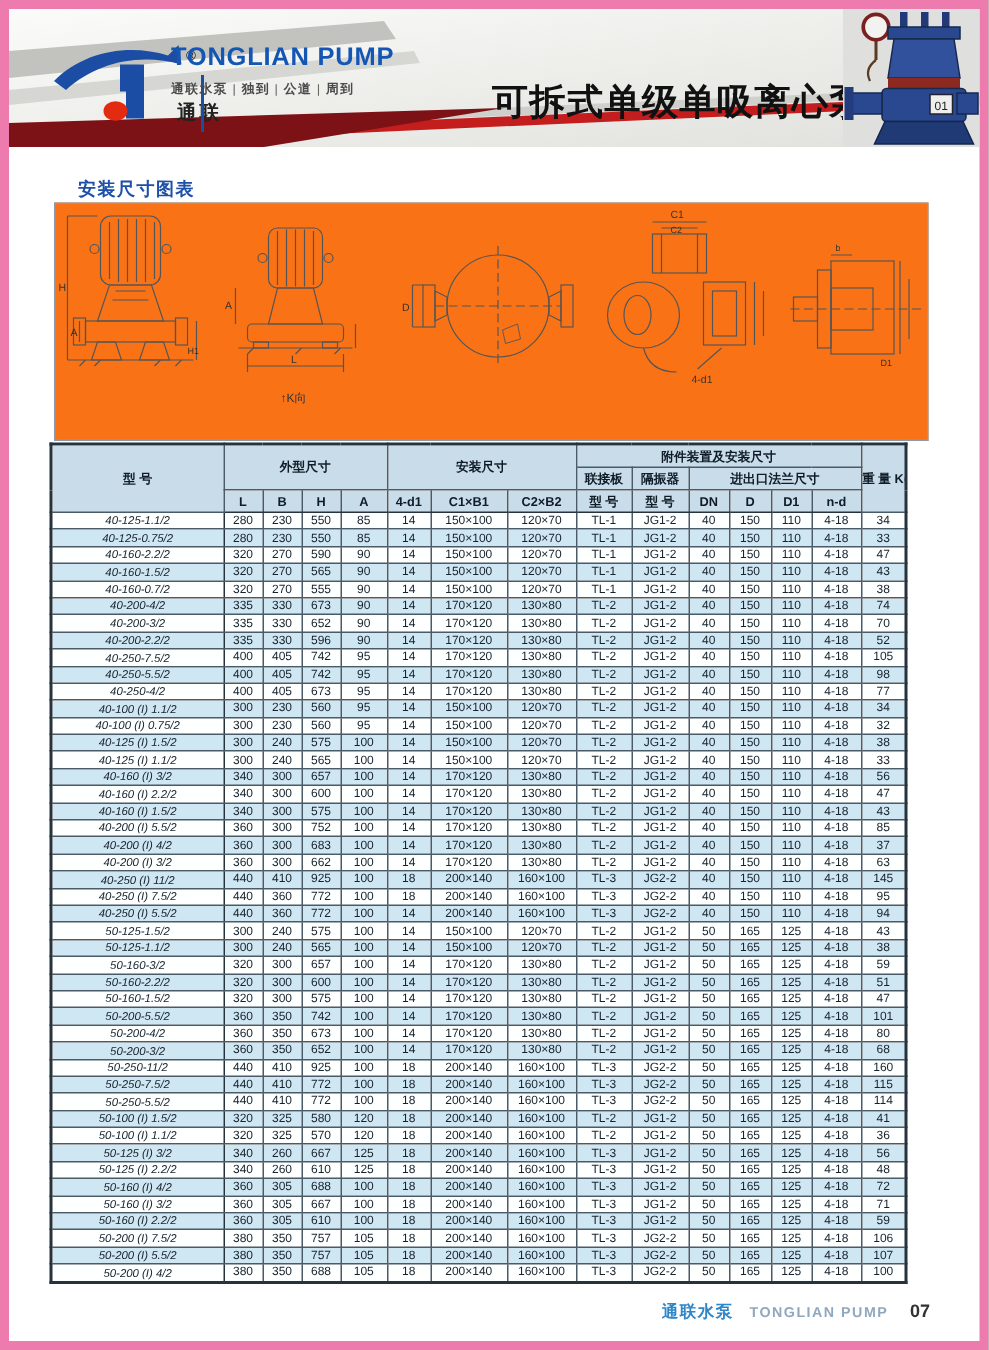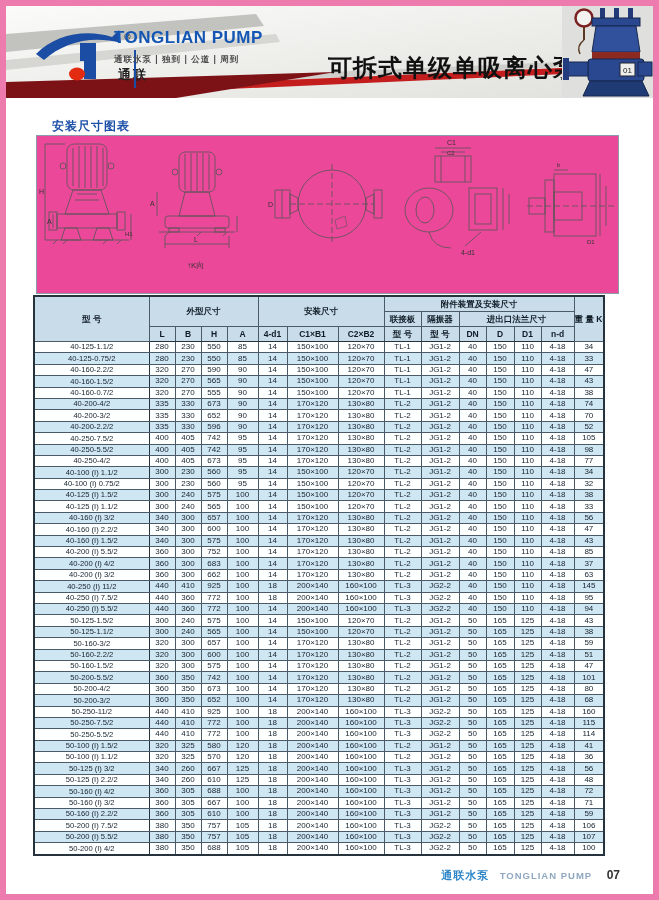--- a/index.html
+++ b/index.html
@@ -15,48 +15,48 @@
   
   .header{position:absolute;top:0;left:0;width:647px;height:92px;overflow:hidden;}
   .header-bg{position:absolute;top:0;left:0;}
   .logo-block{position:absolute;top:20px;left:28px;width:240px;height:66px;}
   .logo-mark{position:absolute;top:0;left:0;}
   .logo-cn{position:absolute;left:62px;top:40px;font-size:13px;font-weight:bold;color:#222;letter-spacing:2px;padding-left:22px;}
   .reg-mark{position:absolute;left:90px;top:6px;font-size:9px;color:#333;font-weight:bold;}
   .brand-divider{position:absolute;left:100px;top:24px;width:2px;height:38px;background:#1c4da5;}
   .brand-block{position:absolute;left:108px;top:22px;width:190px;}
   .brand{font-size:17px;font-weight:bold;color:#1456b4;letter-spacing:0.5px;white-space:nowrap;}
-  .tagline{margin-top:6px;font-size:8.5px;font-weight:bold;color:#4a4a4a;letter-spacing:1px;white-space:nowrap;}
+  .tagline{margin-top:6px;font-size:8.5px;font-weight:bold;color:#4a4a4a;letter-spacing:1px;white-space:nowrap;font-family:Liberation Serif, serif;}
   .product-title{position:absolute;left:322px;top:46px;font-size:24px;font-weight:bold;color:#111;letter-spacing:1px;white-space:nowrap;}
   .pump-photo{position:absolute;top:0;left:556px;}
   
   .section-label{position:absolute;top:112px;left:46px;font-size:12px;font-weight:bold;color:#1d50a8;letter-spacing:1px;}
   
-  .drawings{position:absolute;top:129px;left:30px;width:581px;height:157px;border:1px solid #8b9bab;background:#ec4899;}
+  .drawings{position:absolute;top:129px;left:30px;width:581px;height:157px;border:1px solid #8b9bab;background:#f97316;}
   .drawings svg text{font-family:"Liberation Sans",sans-serif;}
   
   .dims{
     position:absolute;top:289px;left:27px;
     border-collapse:collapse;table-layout:fixed;width:570px;
     border:2px solid #26323c;
   }
   .dims th,.dims td{
     border:1px solid #4a5a66;
     font-size:8px;line-height:1;
     text-align:center;vertical-align:middle;
     padding:0;height:10.4px;color:#16222c;
     overflow:hidden;white-space:nowrap;
   }
   .dims thead th{background:#c8dcea;font-size:8.5px;font-weight:bold;height:14px;color:#101c26;}
   .dims thead tr:last-child th{border-bottom:1.5px solid #26323c;}
   .th-weight{white-space:pre-line;line-height:1.2;}
   .dims tbody tr:nth-child(even) td{background:#cfe6f3;}
   .dims tbody tr:nth-child(odd) td{background:#feffff;}
   .dims td:first-child{font-size:7.6px;}
-  .dims td:nth-child(1),.dims th.grp-l{border-right:1.5px solid #26323c;}
+  .dims td:nth-child(1),.dims th.grp-l{border-right:1.5px solid #26323c;font-style:italic;}
   
   .footer{position:absolute;top:859px;left:37px;width:577px;text-align:right;}
   .f-cn{font-size:11px;font-weight:bold;color:#2e86c8;letter-spacing:1px;}
   .f-en{font-size:9.5px;font-weight:bold;color:#8fa8bf;letter-spacing:1px;margin-left:6px;}
   .f-page{font-size:12px;font-weight:bold;color:#333;margin-left:10px;}
 </style>
 </head>
 <body>
 
 <div class="page">

